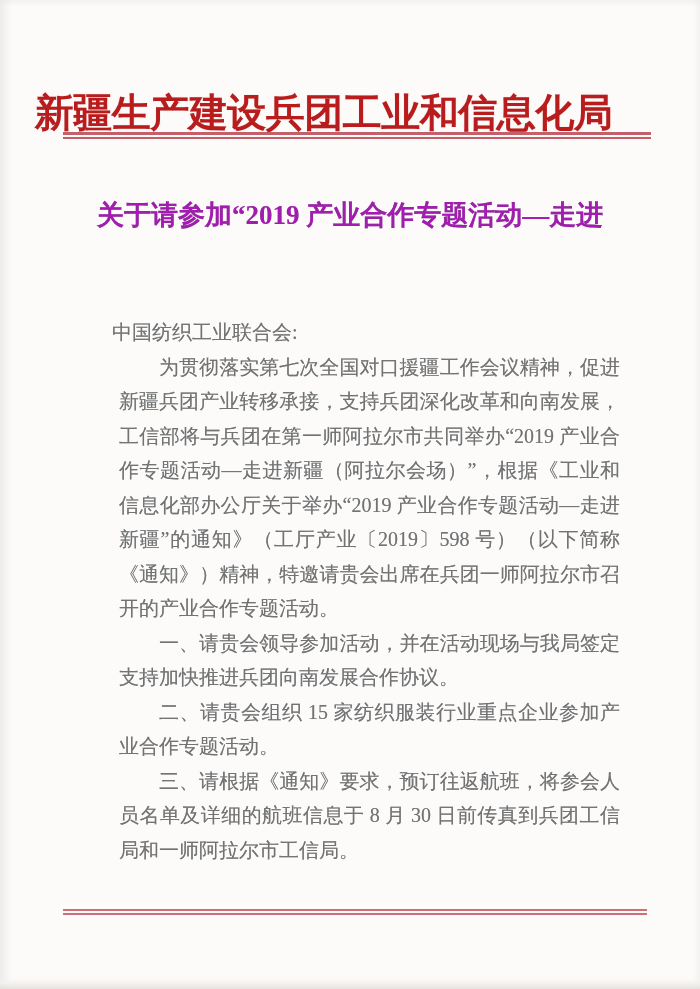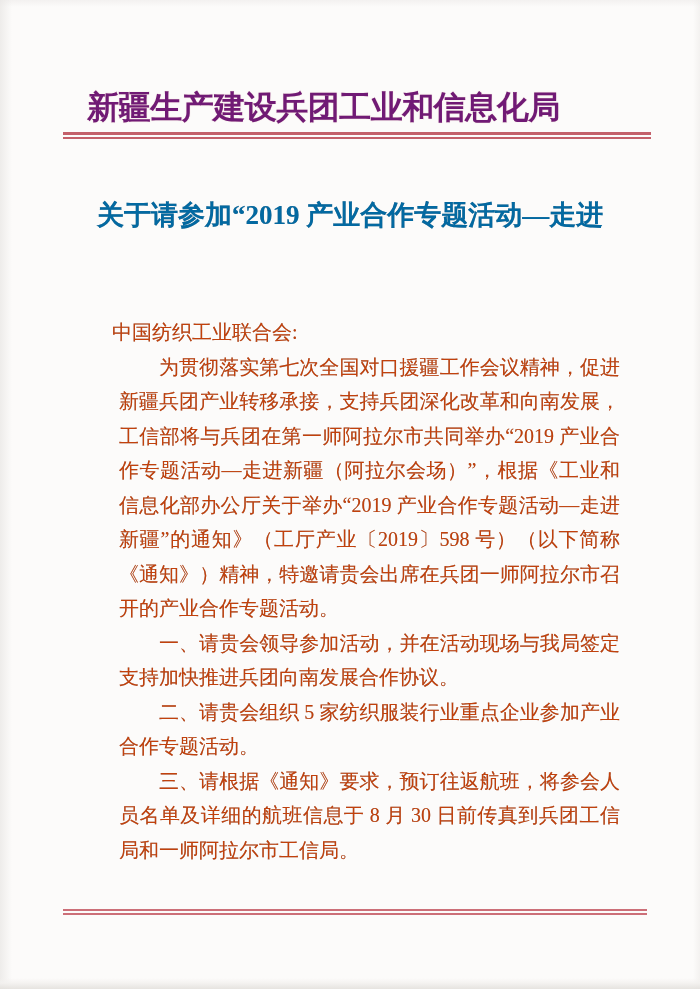--- a/index.html
+++ b/index.html
@@ -19,22 +19,22 @@
   .edge-top    { position: absolute; left: 0; top: 0; right: 0; height: 7px;
                  background: linear-gradient(to bottom, #efedec, rgba(252,251,250,0)); opacity: .7; }
   .edge-right  { position: absolute; right: 0; top: 0; bottom: 0; width: 7px;
                  background: linear-gradient(to left, #edebe9, rgba(252,251,250,0)); opacity: .6; }
   .edge-bottom { position: absolute; left: 0; bottom: 0; right: 0; height: 11px;
                  background: linear-gradient(to top, #e2dfdb, #f3f1ef 55%, rgba(252,251,250,0)); opacity: .85; }
 
   .agency-header {
     position: absolute; top: 86px; left: 0; width: 647px;
     text-align: center;
-    font-size: 32px; font-weight: bold; letter-spacing: -0.5px;
-    color: #701a75;
+    font-size: 39px; font-weight: bold; letter-spacing: -0.5px;
+    color: #b91c1c;
     text-shadow: 0 0 1px rgba(192,86,94,.35);
     white-space: nowrap;
   }
   .rule { position: absolute; left: 63px; width: 588px; }
   .rule-top {
     top: 132px; height: 2px;
     border-top: 3px solid #c4606a;
     border-bottom: 2px solid #c4606a;
     background: #fcfbfa;
   }
@@ -43,27 +43,27 @@
     border-top: 2px solid #c8646d;
     border-bottom: 2px solid #c8646d;
     background: #fcfbfa;
     opacity: .92;
   }
   .doc-title {
     position: absolute; top: 196px; left: 60px; width: 580px;
     text-align: center;
     font-size: 27px; font-weight: bold;
     line-height: 39px;
-    color: #0369a1;
+    color: #a21caf;
     text-shadow: 0 0 0.5px rgba(70,82,92,.5);
   }
   .letter-body {
     position: absolute; top: 315px; left: 112px; width: 508px;
     font-size: 20px; line-height: 34.5px;
-    color: #c2410c;
+    color: #737373;
     text-align: justify;
     text-justify: inter-ideograph;
     text-shadow: 0 0 0.5px rgba(63,75,85,.45);
   }
   .letter-body p.para { text-indent: 2em; margin-left: 7px; }
 </style>
 </head>
 <body>
 
 <div class="page">
@@ -73,21 +73,21 @@
   <div class="rule rule-top"></div>
 
   <div class="doc-title">
     <div>关于请参加“2019 产业合作专题活动—走进</div>
   </div>
 
   <div class="letter-body">
     <p class="salutation">中国纺织工业联合会:</p>
     <p class="para">为贯彻落实第七次全国对口援疆工作会议精神，促进新疆兵团产业转移承接，支持兵团深化改革和向南发展，工信部将与兵团在第一师阿拉尔市共同举办“2019 产业合作专题活动—走进新疆（阿拉尔会场）”，根据《工业和信息化部办公厅关于举办“2019 产业合作专题活动—走进新疆”的通知》（工厅产业〔2019〕598 号）（以下简称《通知》）精神，特邀请贵会出席在兵团一师阿拉尔市召开的产业合作专题活动。</p>
     <p class="para">一、请贵会领导参加活动，并在活动现场与我局签定支持加快推进兵团向南发展合作协议。</p>
-    <p class="para">二、请贵会组织 5 家纺织服装行业重点企业参加产业合作专题活动。</p>
+    <p class="para">二、请贵会组织 15 家纺织服装行业重点企业参加产业合作专题活动。</p>
     <p class="para">三、请根据《通知》要求，预订往返航班，将参会人员名单及详细的航班信息于 8 月 30 日前传真到兵团工信局和一师阿拉尔市工信局。</p>
   </div>
 
   <div class="rule rule-bottom"></div>
 
   <div class="edge-top"></div>
   <div class="edge-left"></div>
   <div class="edge-right"></div>
   <div class="edge-bottom"></div>
 </div>

